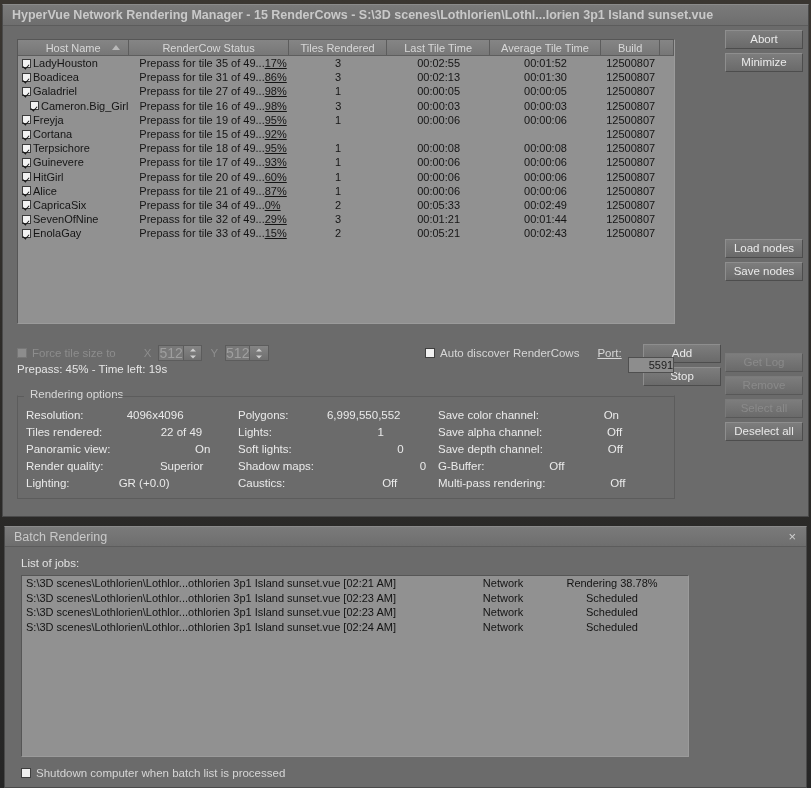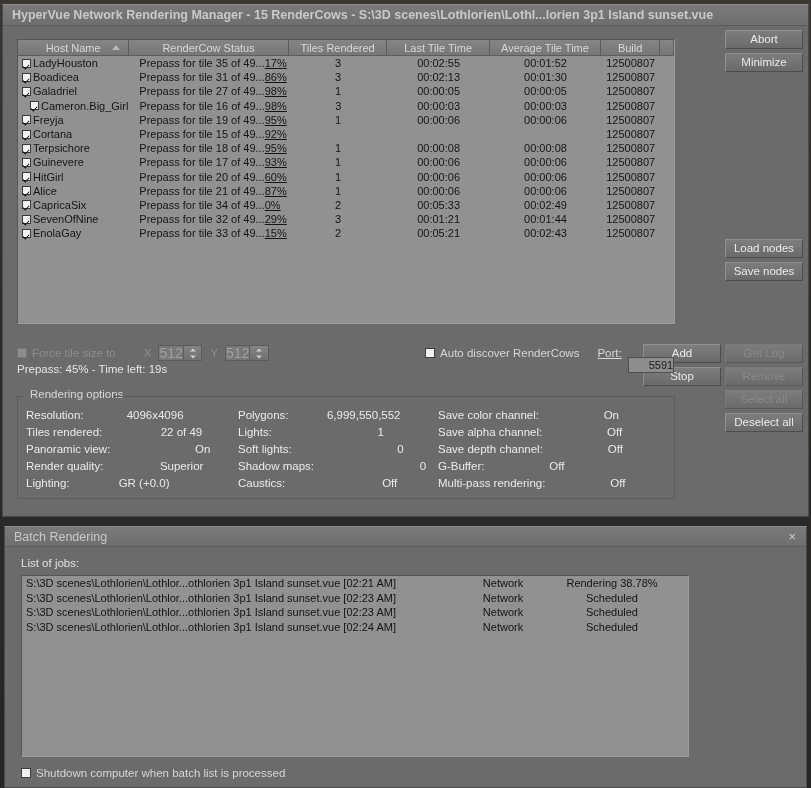--- a/index.html
+++ b/index.html
@@ -430,21 +430,21 @@
   <div class="btn-col" style="left:722px; top:25px; width:78px;">
     <div class="btn">Abort</div>
     <div class="btn">Minimize</div>
   </div>
 
   <div class="btn-col" style="left:640px; top:339px; width:78px;">
     <div class="btn">Add</div>
     <div class="btn">Stop</div>
   </div>
 
-  <div class="btn-col" style="left:722px; top:339px; width:78px;">
+  <div class="btn-col" style="left:722px; top:348px; width:78px;">
     <div class="btn dis">Get Log</div>
     <div class="btn dis">Remove</div>
     <div class="btn dis">Select all</div>
     <div class="btn">Deselect all</div>
   </div>
 
   <div class="mid">
     <div class="row-ctl">
       <span class="chk-sq dim"></span>
       <span class="lbl dim">Force tile size to</span>

